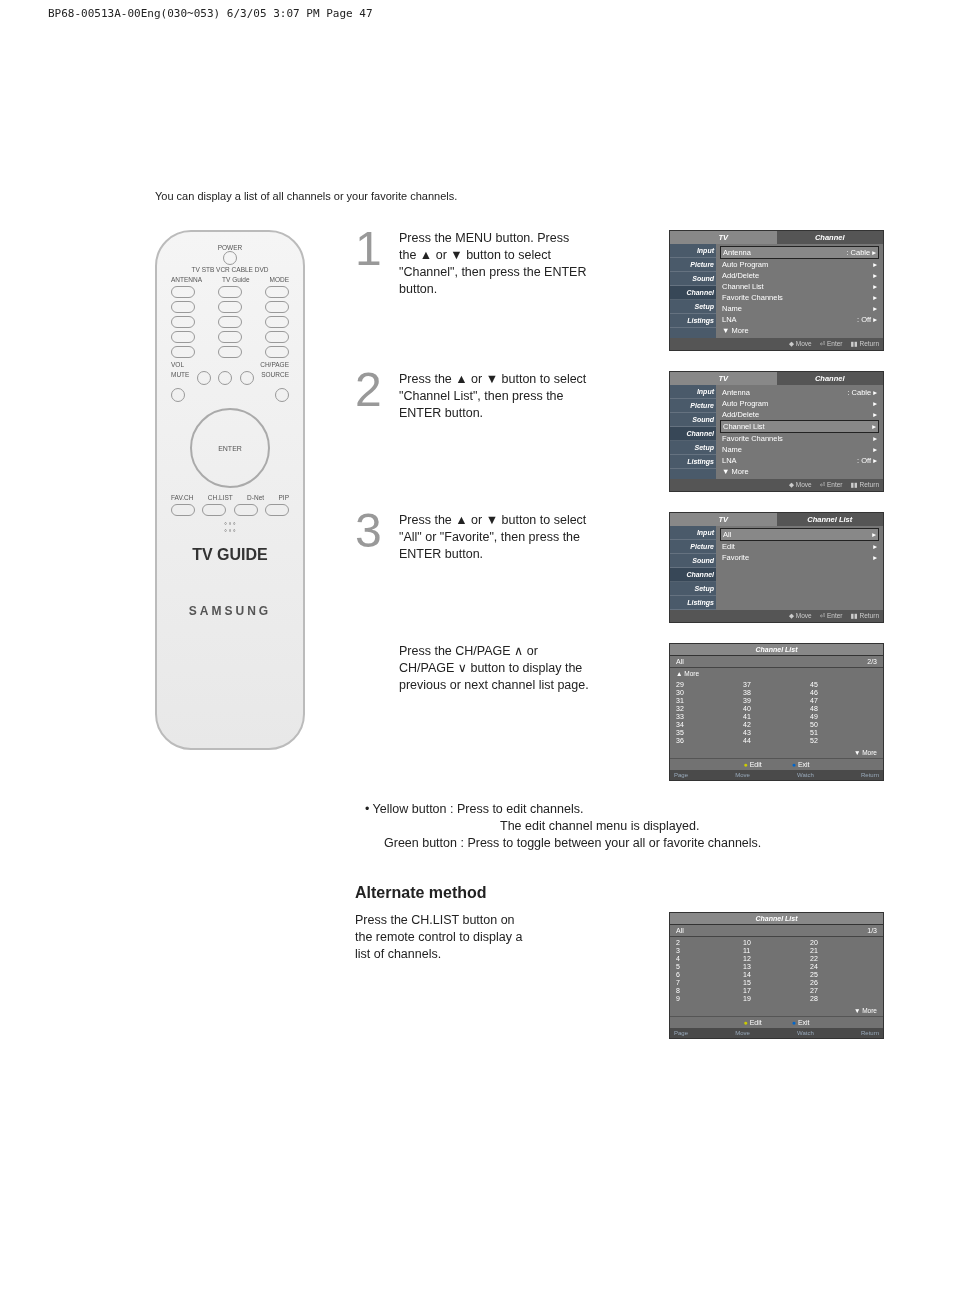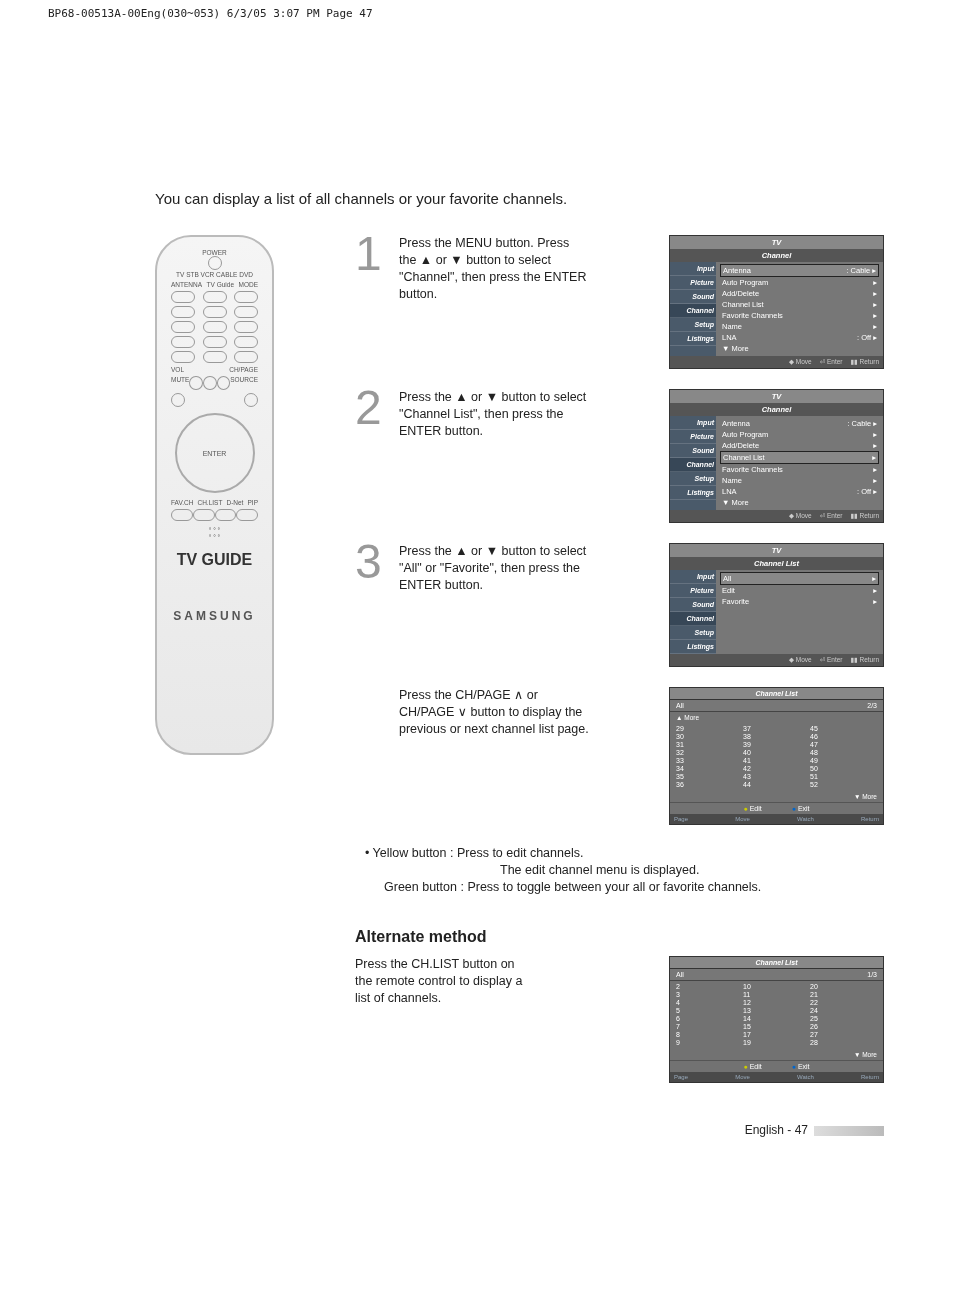--- a/index.html
+++ b/index.html
@@ -1,36 +1,36 @@
 <!DOCTYPE html>
 <html><head>
 <meta charset="utf-8">
 <style>
   * { box-sizing: border-box; margin: 0; padding: 0; }
   body { font-family: Arial, Helvetica, sans-serif; background: #fff; width: 954px; margin: 0 auto; position: relative; color: #222; }
   .slug { font: 11px/1 monospace; position: absolute; top: 8px; left: 48px; }
   .page { padding: 190px 70px 60px 155px; }
   .title { font: 300 28px/1.1 "Arial Narrow", Arial, sans-serif; letter-spacing: .5px; margin-bottom: 14px; }
-  .intro { font-size: 15px; margin-bottom: 28px; }
+  .intro { font-size: 11px; margin-bottom: 28px; }
   .cols { display: flex; gap: 30px; align-items: flex-start; }
   .remote-col { width: 170px; flex: none; }
-  .remote { width: 119px; height: 520px; border: 2px solid #bbb; border-radius: 36px; background: linear-gradient(#f5f5f5,#e8e8e8); position: relative; padding: 12px 14px; font-size: 6.5px; color:#555; text-align:center; }
+  .remote { width: 150px; height: 520px; border: 2px solid #bbb; border-radius: 36px; background: linear-gradient(#f5f5f5,#e8e8e8); position: relative; padding: 12px 14px; font-size: 6.5px; color:#555; text-align:center; }
   .remote .row { display:flex; justify-content:space-between; margin:3px 0; }
   .pill { border:1px solid #999; border-radius: 8px; width:24px; height:12px; display:inline-block; }
   .circle { border:1px solid #999; border-radius:50%; width:14px; height:14px; display:inline-block; }
   .bigcircle { border:2px solid #aaa; border-radius:50%; width:80px; height:80px; margin:6px auto; display:flex; align-items:center; justify-content:center; font-size:7px; }
   .tvguide { font: bold 16px Arial; color:#333; margin-top:10px; }
   .samsung { font: bold 12px Arial; letter-spacing:3px; color:#555; margin-top:40px; }
   .main-col { flex: 1; }
   .step { display:flex; gap:12px; margin-bottom: 20px; align-items:flex-start; }
   .stepnum { font: 300 48px/0.8 "Arial Narrow", Arial, sans-serif; color:#999; width:32px; flex:none; }
   .steptext { font-size: 12.5px; line-height:1.35; width: 190px; flex:none; }
   .screens { flex: 1; }
   .osd { width: 215px; border:1px solid #333; font-size:7.5px; color:#fff; background:#666; margin-left:auto; }
-  .osd-header { display:flex;flex-direction:column; }
+  .osd-header { display:flex; }
   .osd-tab { flex:1; text-align:center; background:#888; padding:2px 0; font-weight:bold; font-style:italic; }
   .osd-tab.active { background:#555; }
   .osd-body { display:flex; }
   .osd-side { width:46px; background:#4a5a6a; }
   .osd-side div { padding:3px 2px; text-align:right; font-style:italic; font-weight:bold; border-bottom:1px solid rgba(255,255,255,.15); font-size:7px; }
   .osd-side .sel { background:#374757; }
   .osd-main { flex:1; background:#777; color:#fff; padding:2px 4px; }
   .osd-row { display:flex; justify-content:space-between; padding:1px 2px; }
   .osd-row.boxed { border:1px solid #222; background:#888; }
   .osd-footer { background:#555; display:flex; justify-content:flex-end; gap:8px; padding:2px 4px; font-size:6.5px; color:#ccc; }
@@ -375,18 +375,15 @@
               <div class="chlist-footer">
                 <span>Page</span>
                 <span>Move</span>
                 <span>Watch</span>
                 <span>Return</span>
               </div>
             </div>
         </div>
       </div>
 
-      <div class="pagefoot">
-        <span>English - 47</span><span class="bar"></span>
-      </div>
     </div>
   </div>
 </div>
 
 </body></html>

